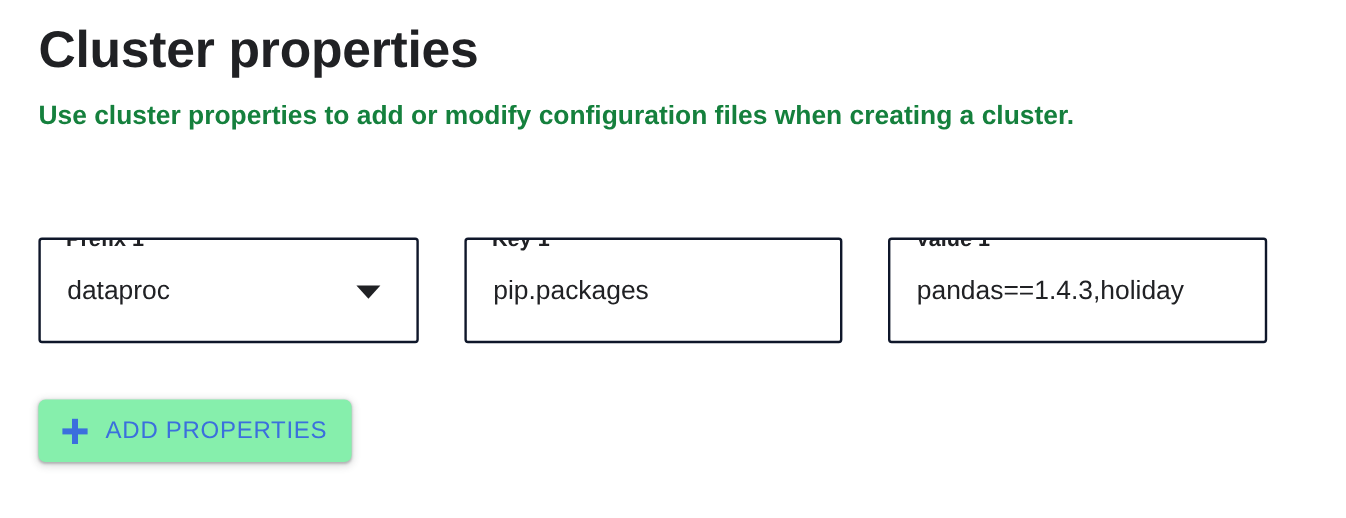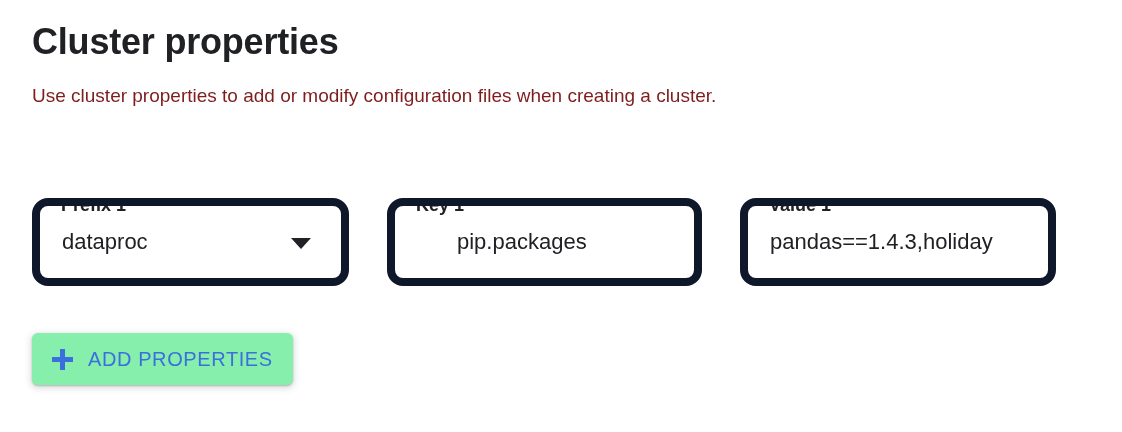--- a/index.html
+++ b/index.html
@@ -20,58 +20,58 @@
     position: relative;
     width: 1122px;
     height: 432px;
     box-sizing: border-box;
     padding: 0 0 0 32px;
   }
 
   .page-title {
     margin: 0;
     padding-top: 22px;
-    font-size: 36px;
+    font-size: 43px;
     line-height: 40px;
     font-weight: 700;
     letter-spacing: -0.2px;
     color: #202124;
   }
 
   .page-description {
     margin: 0;
     padding-top: 21px;
-    font-size: 19px;
+    font-size: 22px;
     line-height: 26px;
-    font-weight: 400;
-    color: #7f1d1d;
+    font-weight: 700;
+    color: #15803d;
   }
 
   
   .fields-row {
     position: absolute;
     top: 198px;
     left: 32px;
     display: flex;
     align-items: flex-start;
   }
 
   .field {
     position: relative;
     box-sizing: border-box;
     height: 88px;
-    border: 8px solid #0f172a;
-    border-radius: 16px;
+    border: 2px solid #0f172a;
+    border-radius: 3px;
     background: #ffffff;
     display: flex;
     align-items: center;
     overflow: hidden;
   }
   .field--prefix { width: 317px; margin-right: 38px; }
-  .field--key    { width: 315px; margin-right: 38px; padding-left: 40px; }
+  .field--key    { width: 315px; margin-right: 38px; }
   .field--value  { width: 316px; align-items: center; }
 
   
   .field__notch {
     position: absolute;
     top: -2px;
     left: 14px;
     height: 4px;
     background: #ffffff;
   }

